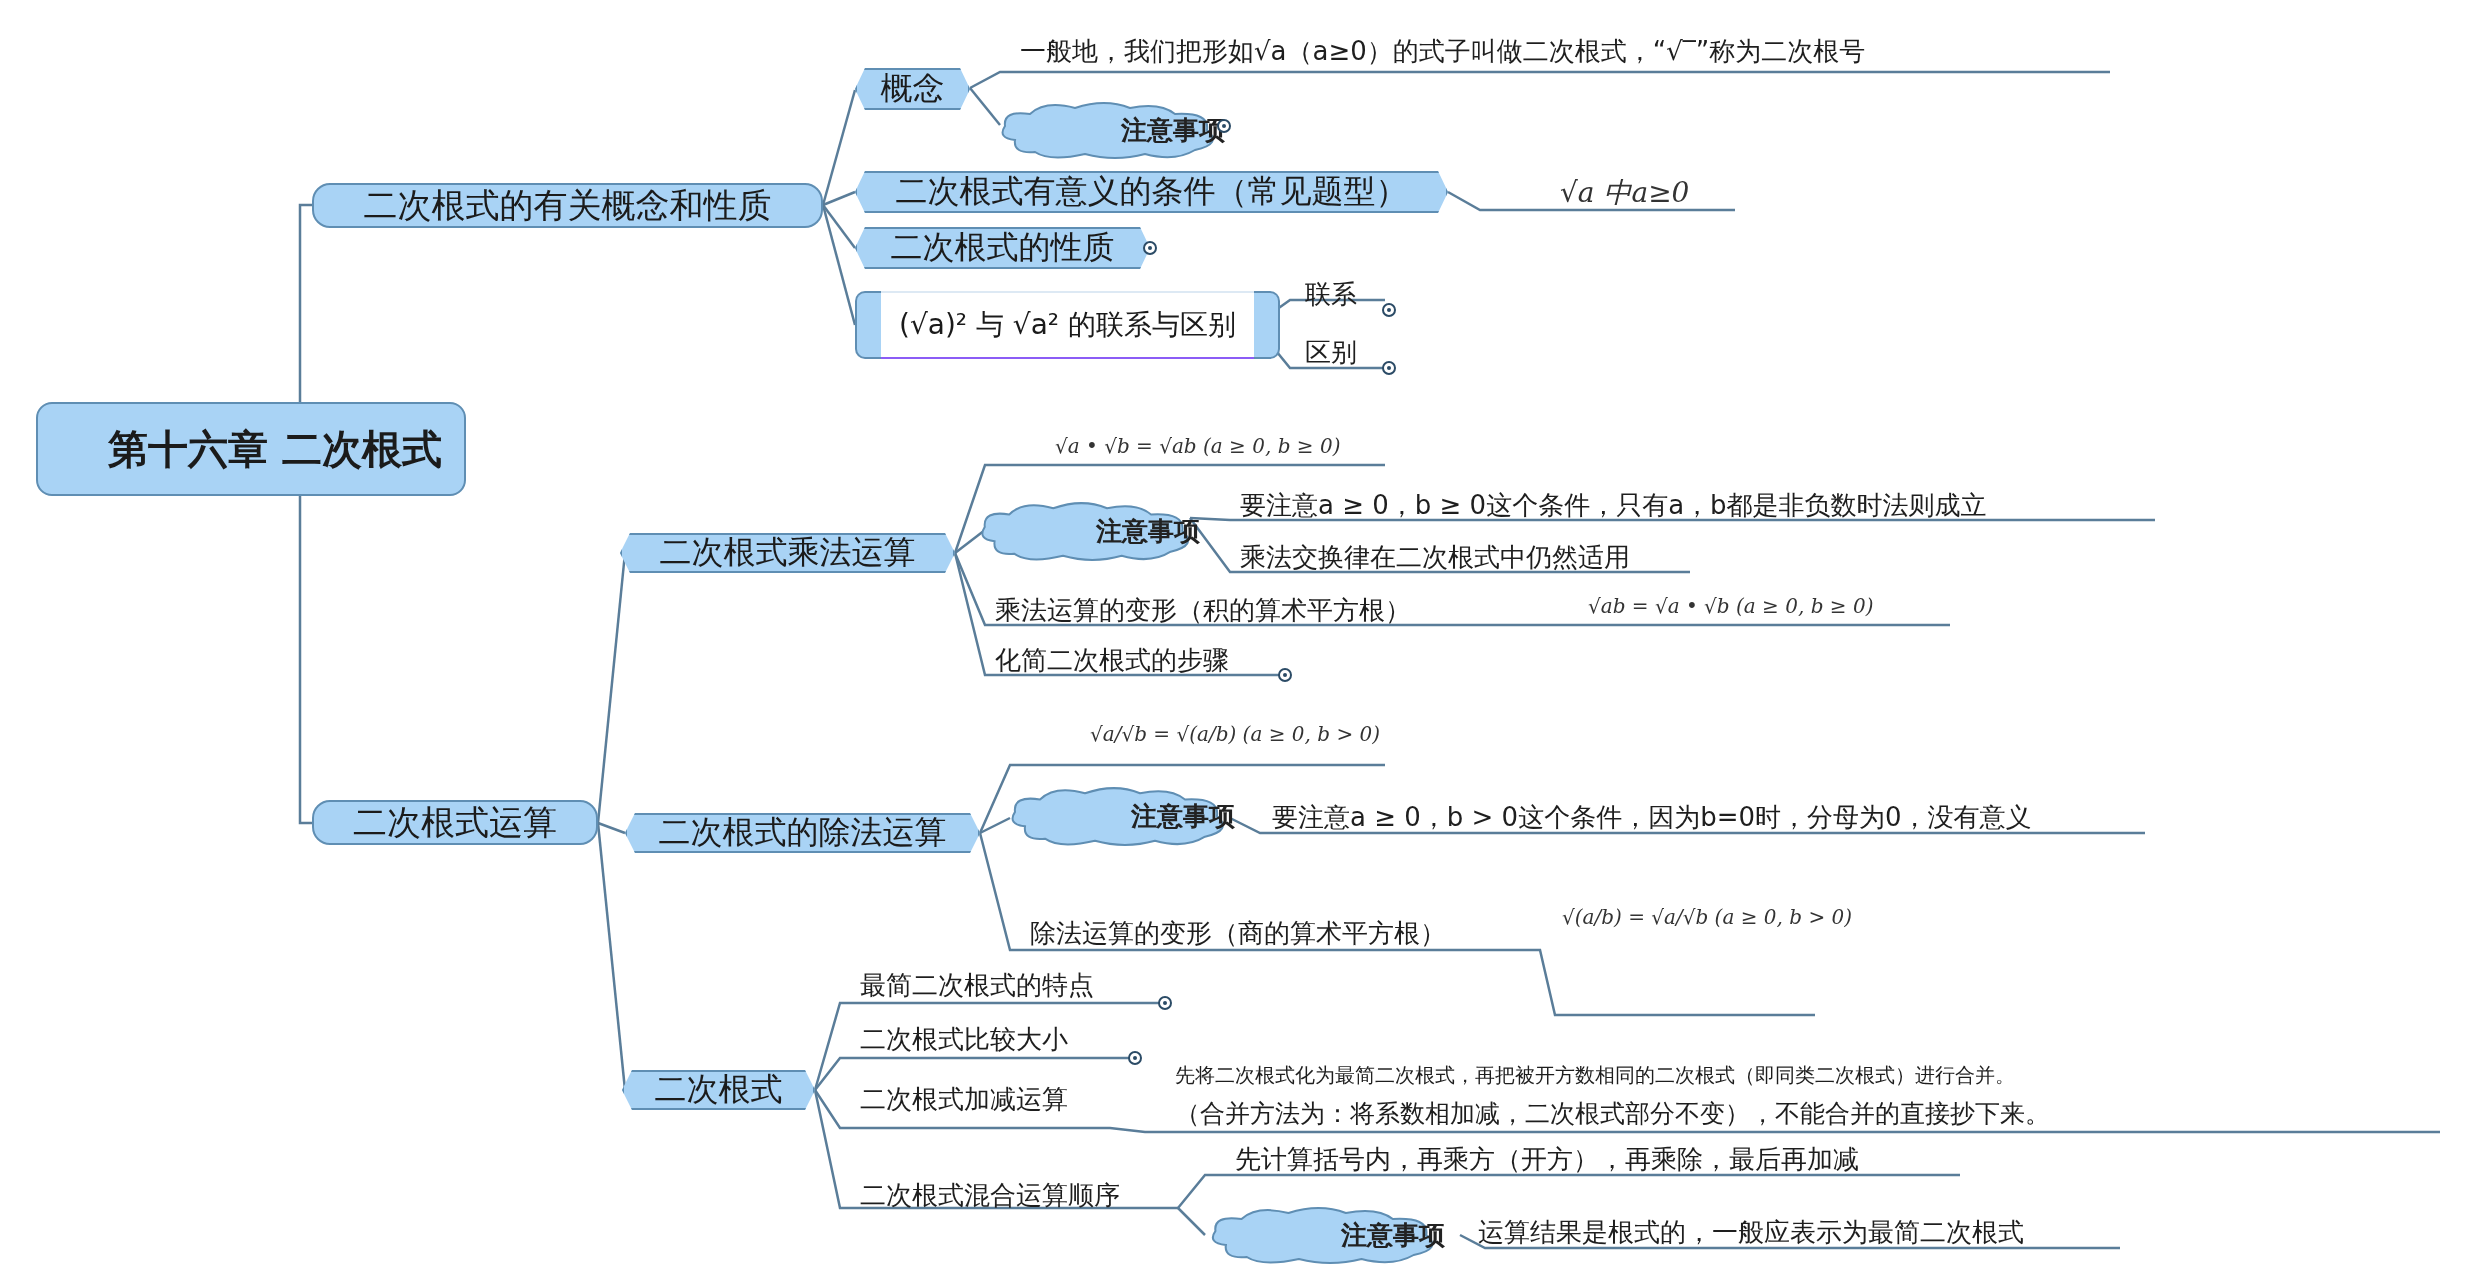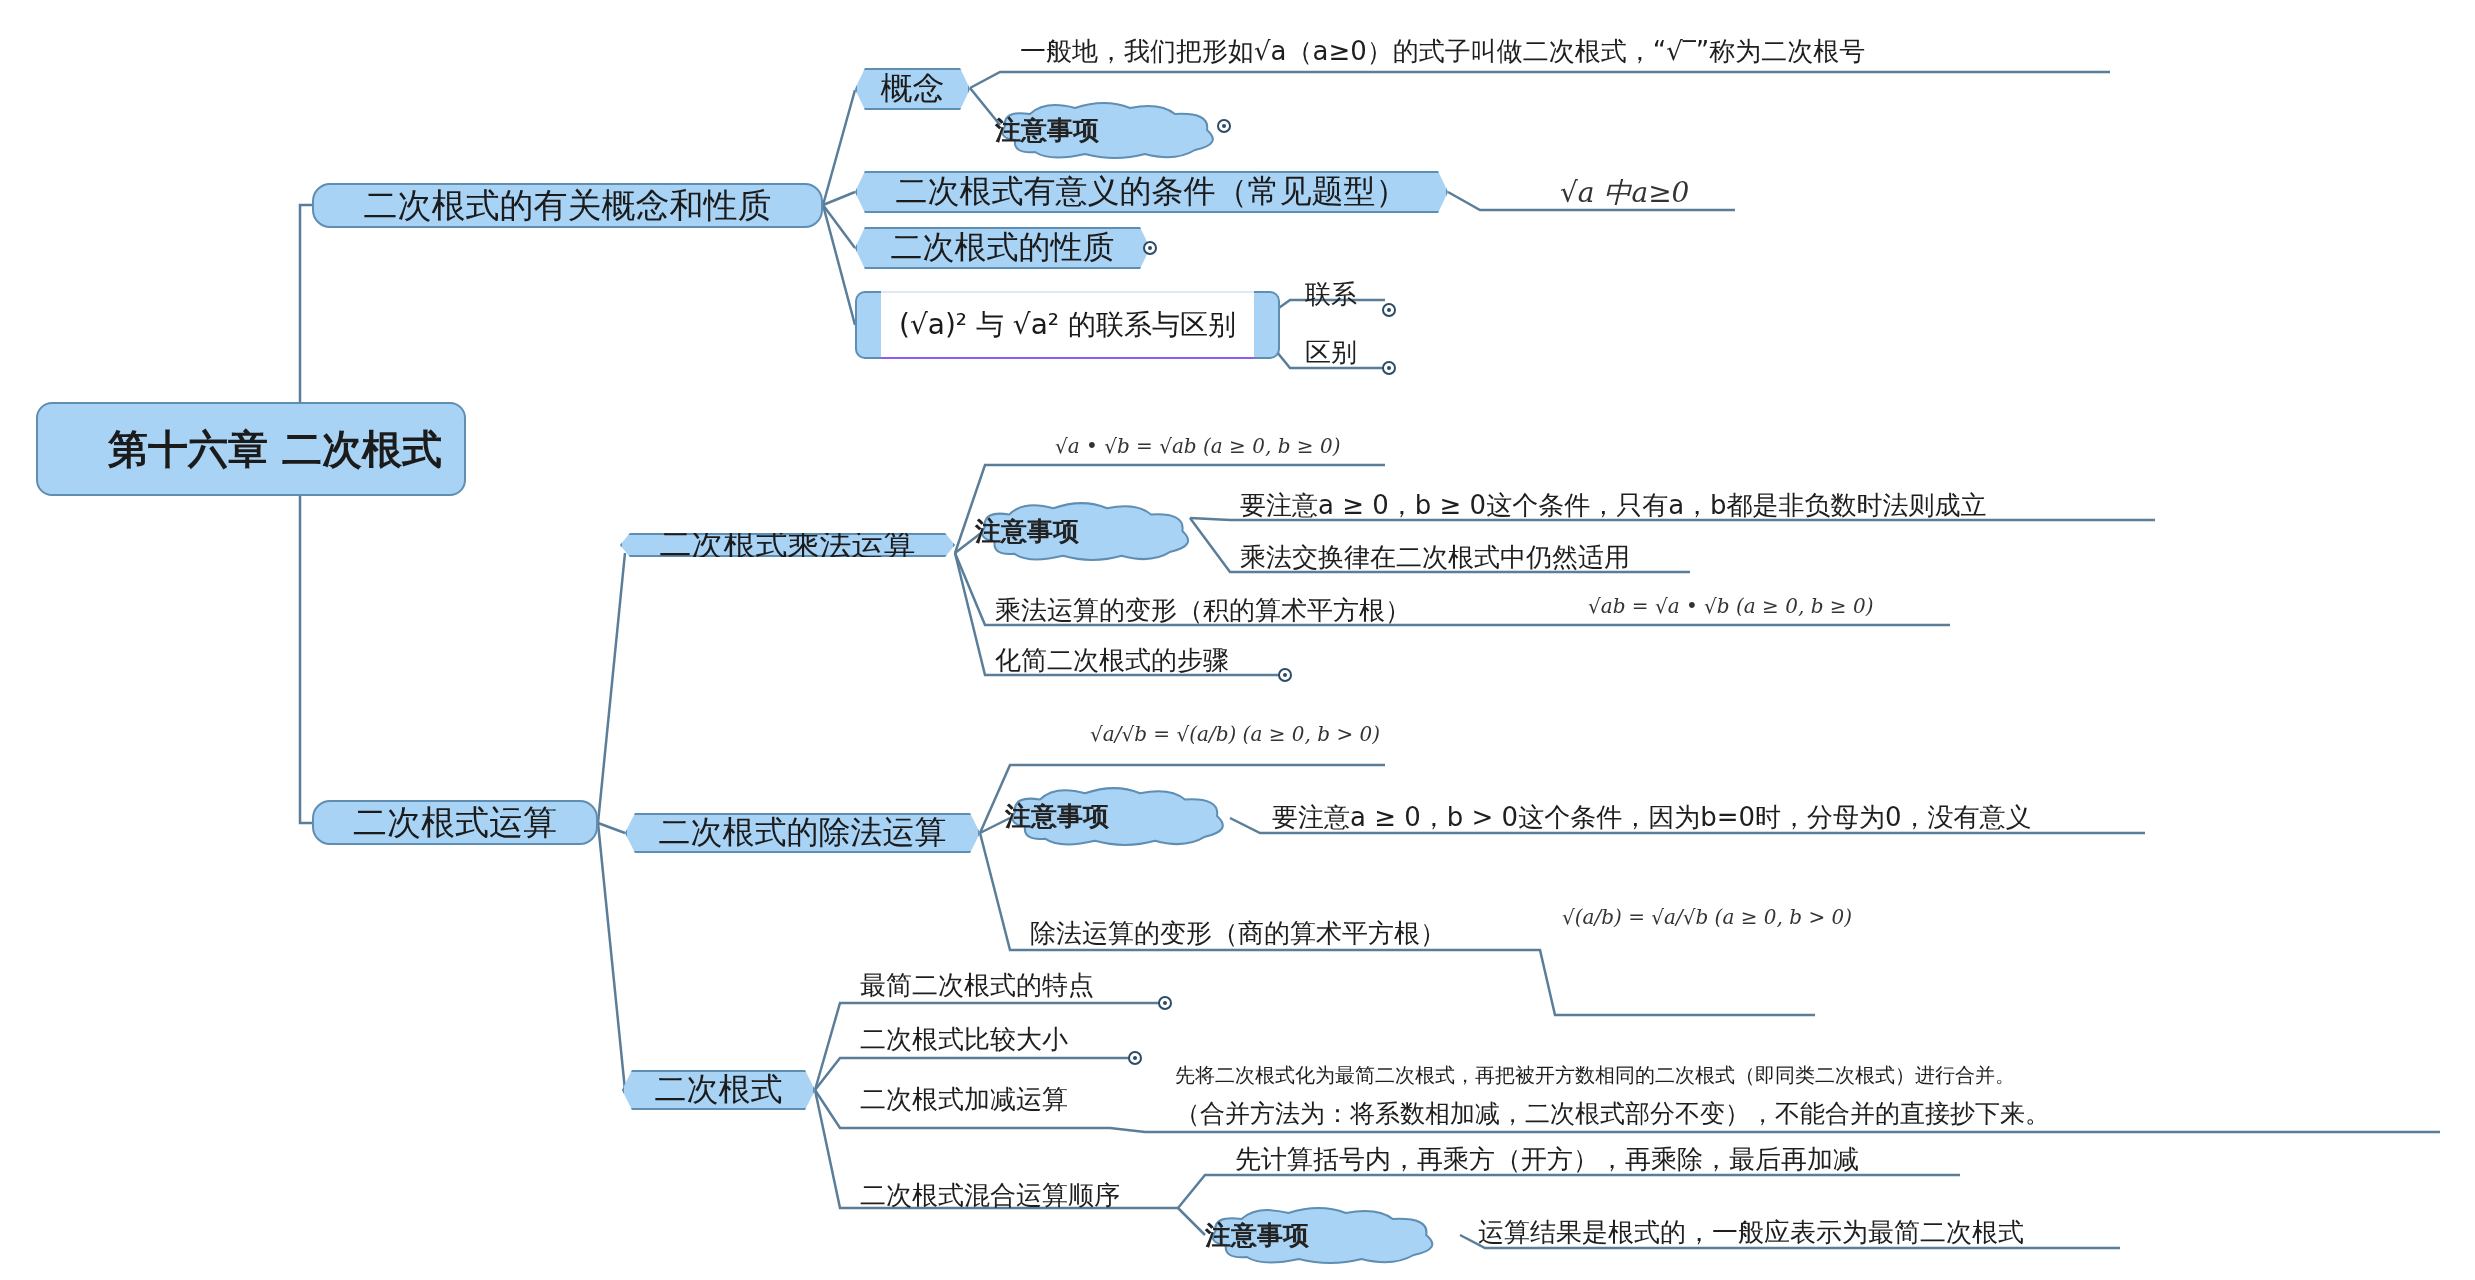--- a/index.html
+++ b/index.html
@@ -7,21 +7,21 @@
          font-family:"DejaVu Serif","Liberation Serif",serif; color:#1a1a1a; }
   svg.links { position:absolute; left:0; top:0; width:2475px; height:1280px; }
   .node { position:absolute; background:#a9d3f5; border:2px solid #5f8eb3;
           display:flex; align-items:center; justify-content:center; white-space:nowrap;
           box-sizing:border-box; color:#1b1b1b; }
   .root { border-radius:16px; font-size:40px; font-family:"DejaVu Sans","Liberation Sans",sans-serif; font-weight:bold; }
   .main { border-radius:18px; font-size:34px; font-family:"DejaVu Sans","Liberation Sans",sans-serif; }
   .sub { font-size:32px; font-family:"DejaVu Sans","Liberation Sans",sans-serif;
          clip-path:polygon(10px 0,calc(100% - 10px) 0,100% 50%,calc(100% - 10px) 100%,10px 100%,0 50%); border:none;
          background:#a9d3f5; box-shadow:inset 0 0 0 2px #5f8eb3; }
-  .cloud { position:absolute; display:flex; align-items:center; justify-content:flex-start;
+  .cloud { position:absolute; display:flex; align-items:center; justify-content:flex-end;
            font-size:26px; font-family:"DejaVu Sans","Liberation Sans",sans-serif; font-weight:bold; color:#222; }
   .cloud svg { position:absolute; left:0; top:0; width:100%; height:100%; }
   .cloud span { position:relative; }
   .leaf { position:absolute; font-size:26px; white-space:nowrap; color:#1e1e1e;
           font-family:"DejaVu Sans","Liberation Sans",sans-serif; }
   .math { font-family:"DejaVu Serif","Liberation Serif",serif; font-style:italic; font-size:20px; color:#333; }
   .watermark { position:absolute; font-size:52px; color:#1a1a1a; white-space:nowrap;
                font-family:"DejaVu Sans","Liberation Sans",sans-serif; text-align:center; line-height:1.25; }
   .expand { position:absolute; width:14px; height:14px; border:2px solid #2b4b66; border-radius:50%;
             background:#fff; box-sizing:border-box; }
@@ -120,21 +120,21 @@
 </div>
 <div class="leaf" style="left:1305px; top:277px;">联系</div>
 <div class="expand" style="left:1382px; top:303px;"></div>
 <div class="leaf" style="left:1305px; top:335px;">区别</div>
 <div class="expand" style="left:1382px; top:361px;"></div>
 
 <div class="node main" style="left:312px; top:800px; width:286px; height:45px;">
   <span>二次根式运算</span>
 </div>
 
-<div class="node sub" style="left:620px; top:533px; width:335px; height:24px;align-items:center;">
+<div class="node sub" style="left:620px; top:533px; width:335px; height:40px;align-items:center;">
   <span>二次根式乘法运算</span>
 </div>
 <div class="leaf math" style="left:1055px; top:434px;">√a • √b = √ab (a ≥ 0, b ≥ 0)</div>
 
 <div class="cloud" style="left:975px; top:500px; width:225px; height:62px;">
   <svg viewBox="0 0 230 60" preserveAspectRatio="none">
       <path d="M20 40 Q2 38 10 26 Q8 10 35 14 Q50 0 80 8 Q110 -2 135 8 Q165 2 180 14 Q215 12 212 30 Q228 44 200 50 Q180 62 150 54 Q120 62 90 54 Q55 62 40 52 Q18 54 20 40Z" fill="#a9d3f5" stroke="#5f8eb3" stroke-width="2"></path>
     </svg>
   <span>注意事项</span>
 </div>

